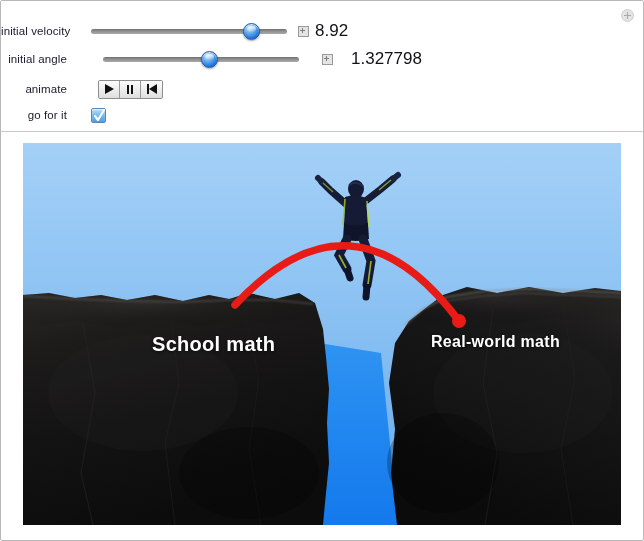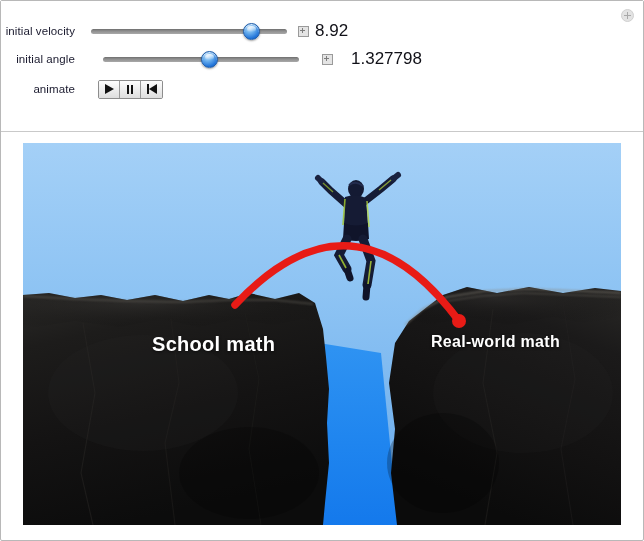--- a/index.html
+++ b/index.html
@@ -42,21 +42,21 @@
     position: absolute;
     height: 20px;
     display: flex;
     align-items: center;
   }
   .ctrl-label {
     font-size: 11.5px;
     color: #1a1a2e;
     text-align: right;
     width: 90px;
-    padding-right: 16px;
+    padding-right: 24px;
     box-sizing: border-box;
     white-space: nowrap;
     letter-spacing: .1px;
   }
 
   
   .slider {
     position: relative;
     width: 196px;
     height: 18px;
@@ -248,20 +248,28 @@
         </div>
         <div class="anim-btn">
           <span class="glyph-reset">
               <i></i>
               <b></b>
             </span>
         </div>
       </div>
     </div>
 
+    <div class="ctrl-row" style="left:0; top:104px;">
+      <div class="ctrl-label">go for it</div>
+      <div class="checkbox">
+        <svg width="13" height="14" viewBox="0 0 13 14">
+          <path d="M2 7 L5 11 L11 1" stroke="#ffffff" stroke-width="2.1" fill="none" stroke-linecap="round" stroke-linejoin="round"></path>
+        </svg>
+      </div>
+    </div>
 
     <div id="panel-close"></div>
   </div>
 
   <div id="graphic-area">
     <div id="scene">
       <svg width="598" height="382" viewBox="0 0 598 382">
         <defs>
           <linearGradient id="skyGrad" x1="0" y1="0" x2="0" y2="1">
             <stop offset="0%" stop-color="#a4d0f7"></stop>

